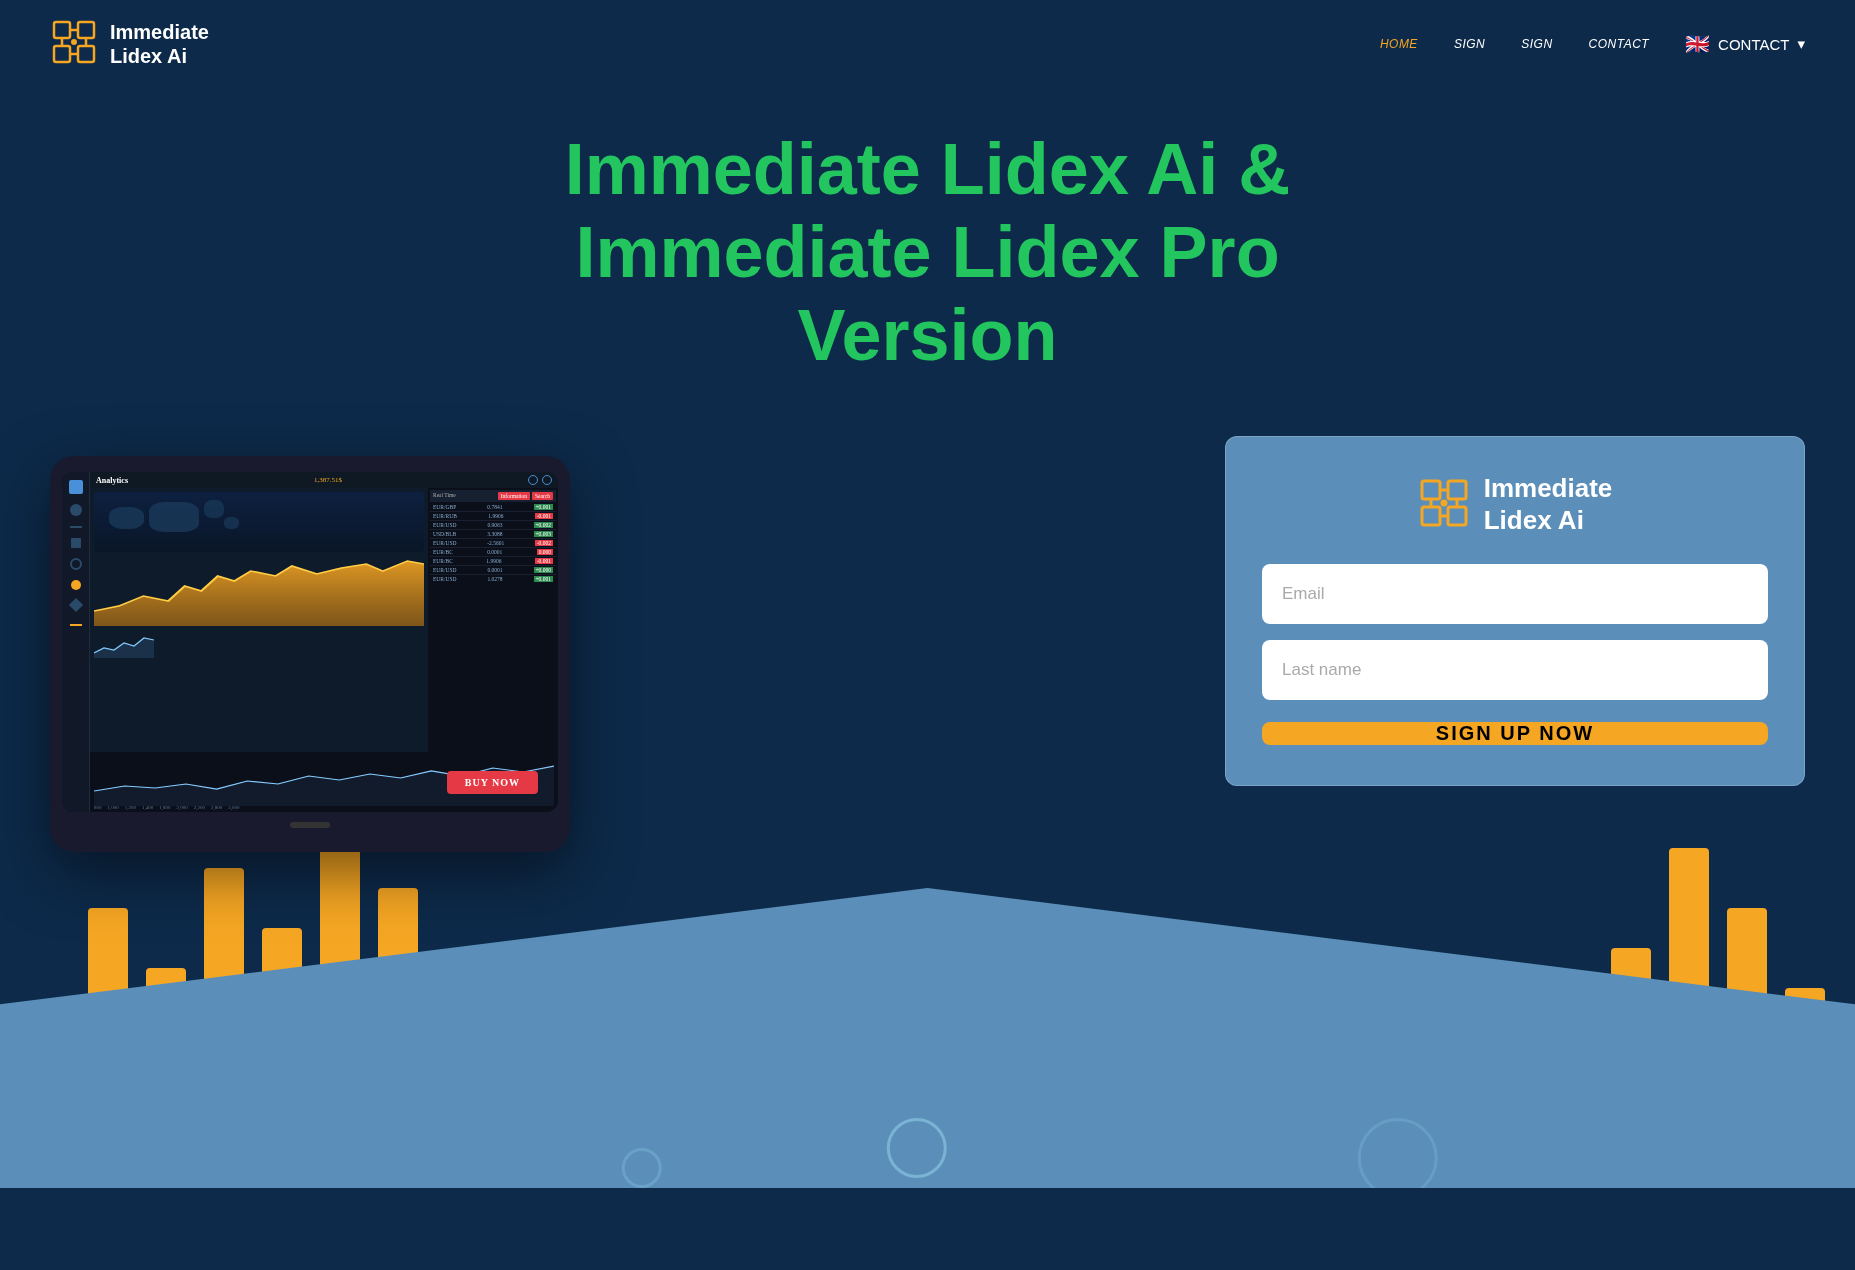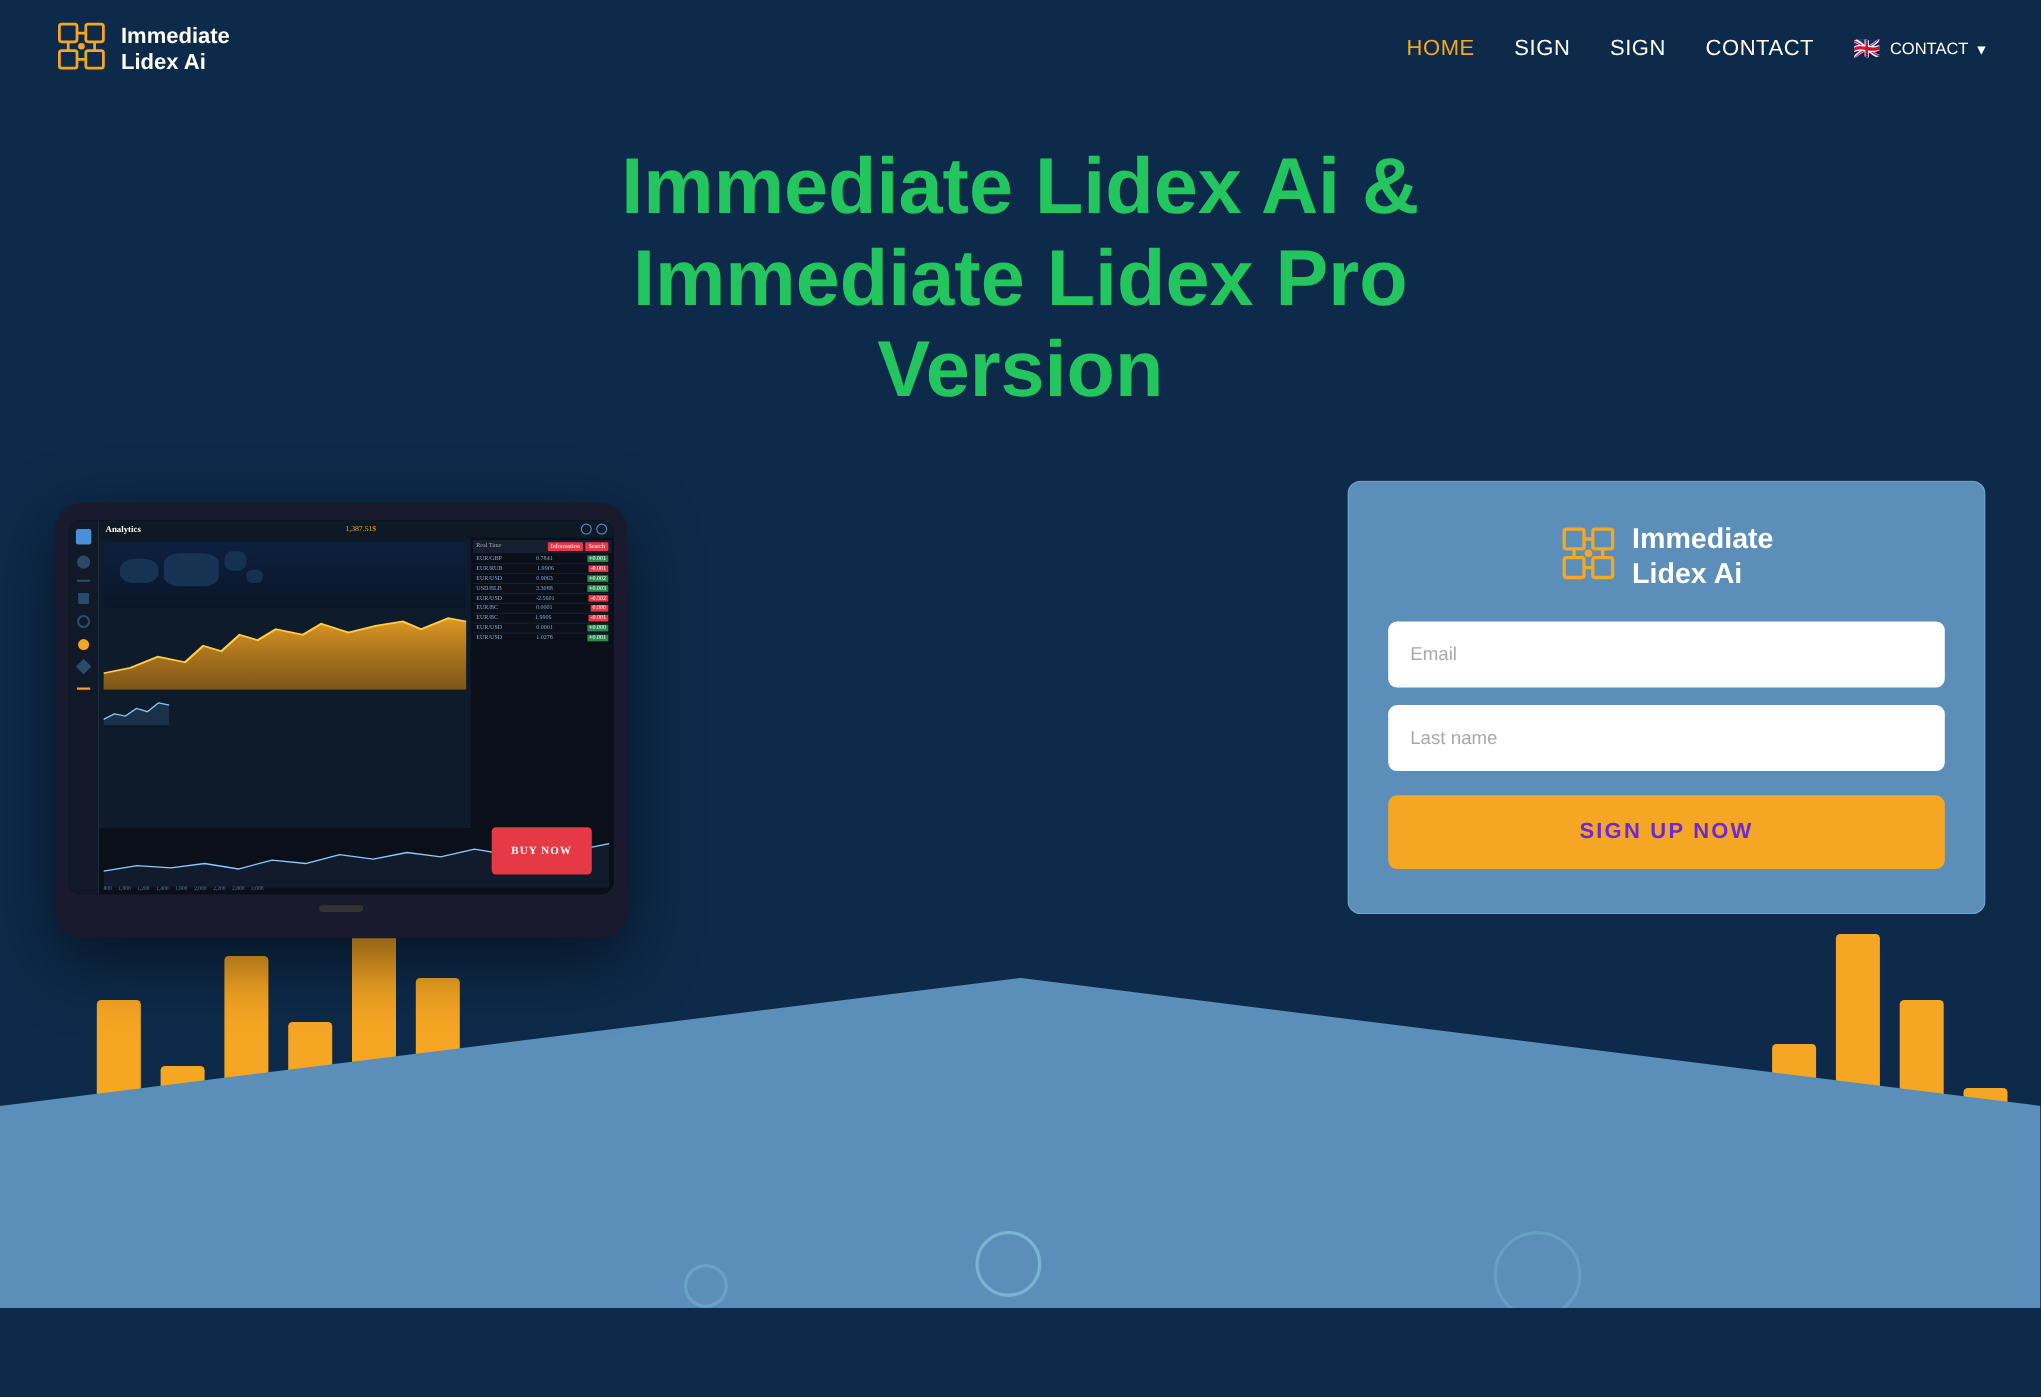--- a/index.html
+++ b/index.html
@@ -28,24 +28,25 @@
       line-height: 1.2;
     }
     .nav-links {
       display: flex;
       align-items: center;
       gap: 36px;
     }
     .nav-link {
       color: #fff;
       text-decoration: none;
-      font-size: 20px;
+      font-size: 12px;
       font-weight: 500;
       letter-spacing: 0.5px;
       cursor: pointer;
+      font-style: italic;
     }
     .nav-link.active { color: #f5a623; }
     .nav-lang {
       display: flex;
       align-items: center;
       gap: 8px;
       color: #fff;
       font-size: 15px;
       cursor: pointer;
     }
@@ -136,21 +137,21 @@
       position: relative;
     }
     .buy-now-btn {
       position: absolute;
       bottom: 18px;
       right: 20px;
       background: #e63946;
       color: #fff;
       font-size: 10px;
       font-weight: 700;
-      padding: 16px 18px;
+      padding: 6px 18px;
       border-radius: 4px;
       letter-spacing: 1px;
     }
     .tablet-home-btn {
       width: 40px;
       height: 6px;
       background: #333;
       border-radius: 3px;
       margin: 10px auto 0;
     }
@@ -189,23 +190,22 @@
       border: none;
       border-radius: 8px;
       background: #fff;
       font-size: 17px;
       color: #999;
       outline: none;
     }
     .form-input::placeholder { color: #aaa; }
     .signup-btn {
       width: 100%;
-      padding: 22px;
       background: #f5a623;
-      color: #6d28d9;
+      color: #000000;
       font-size: 20px;
       font-weight: 700;
       letter-spacing: 2px;
       border: none;
       border-radius: 8px;
       cursor: pointer;
       margin-top: 6px;
       text-transform: uppercase;
     }
 

